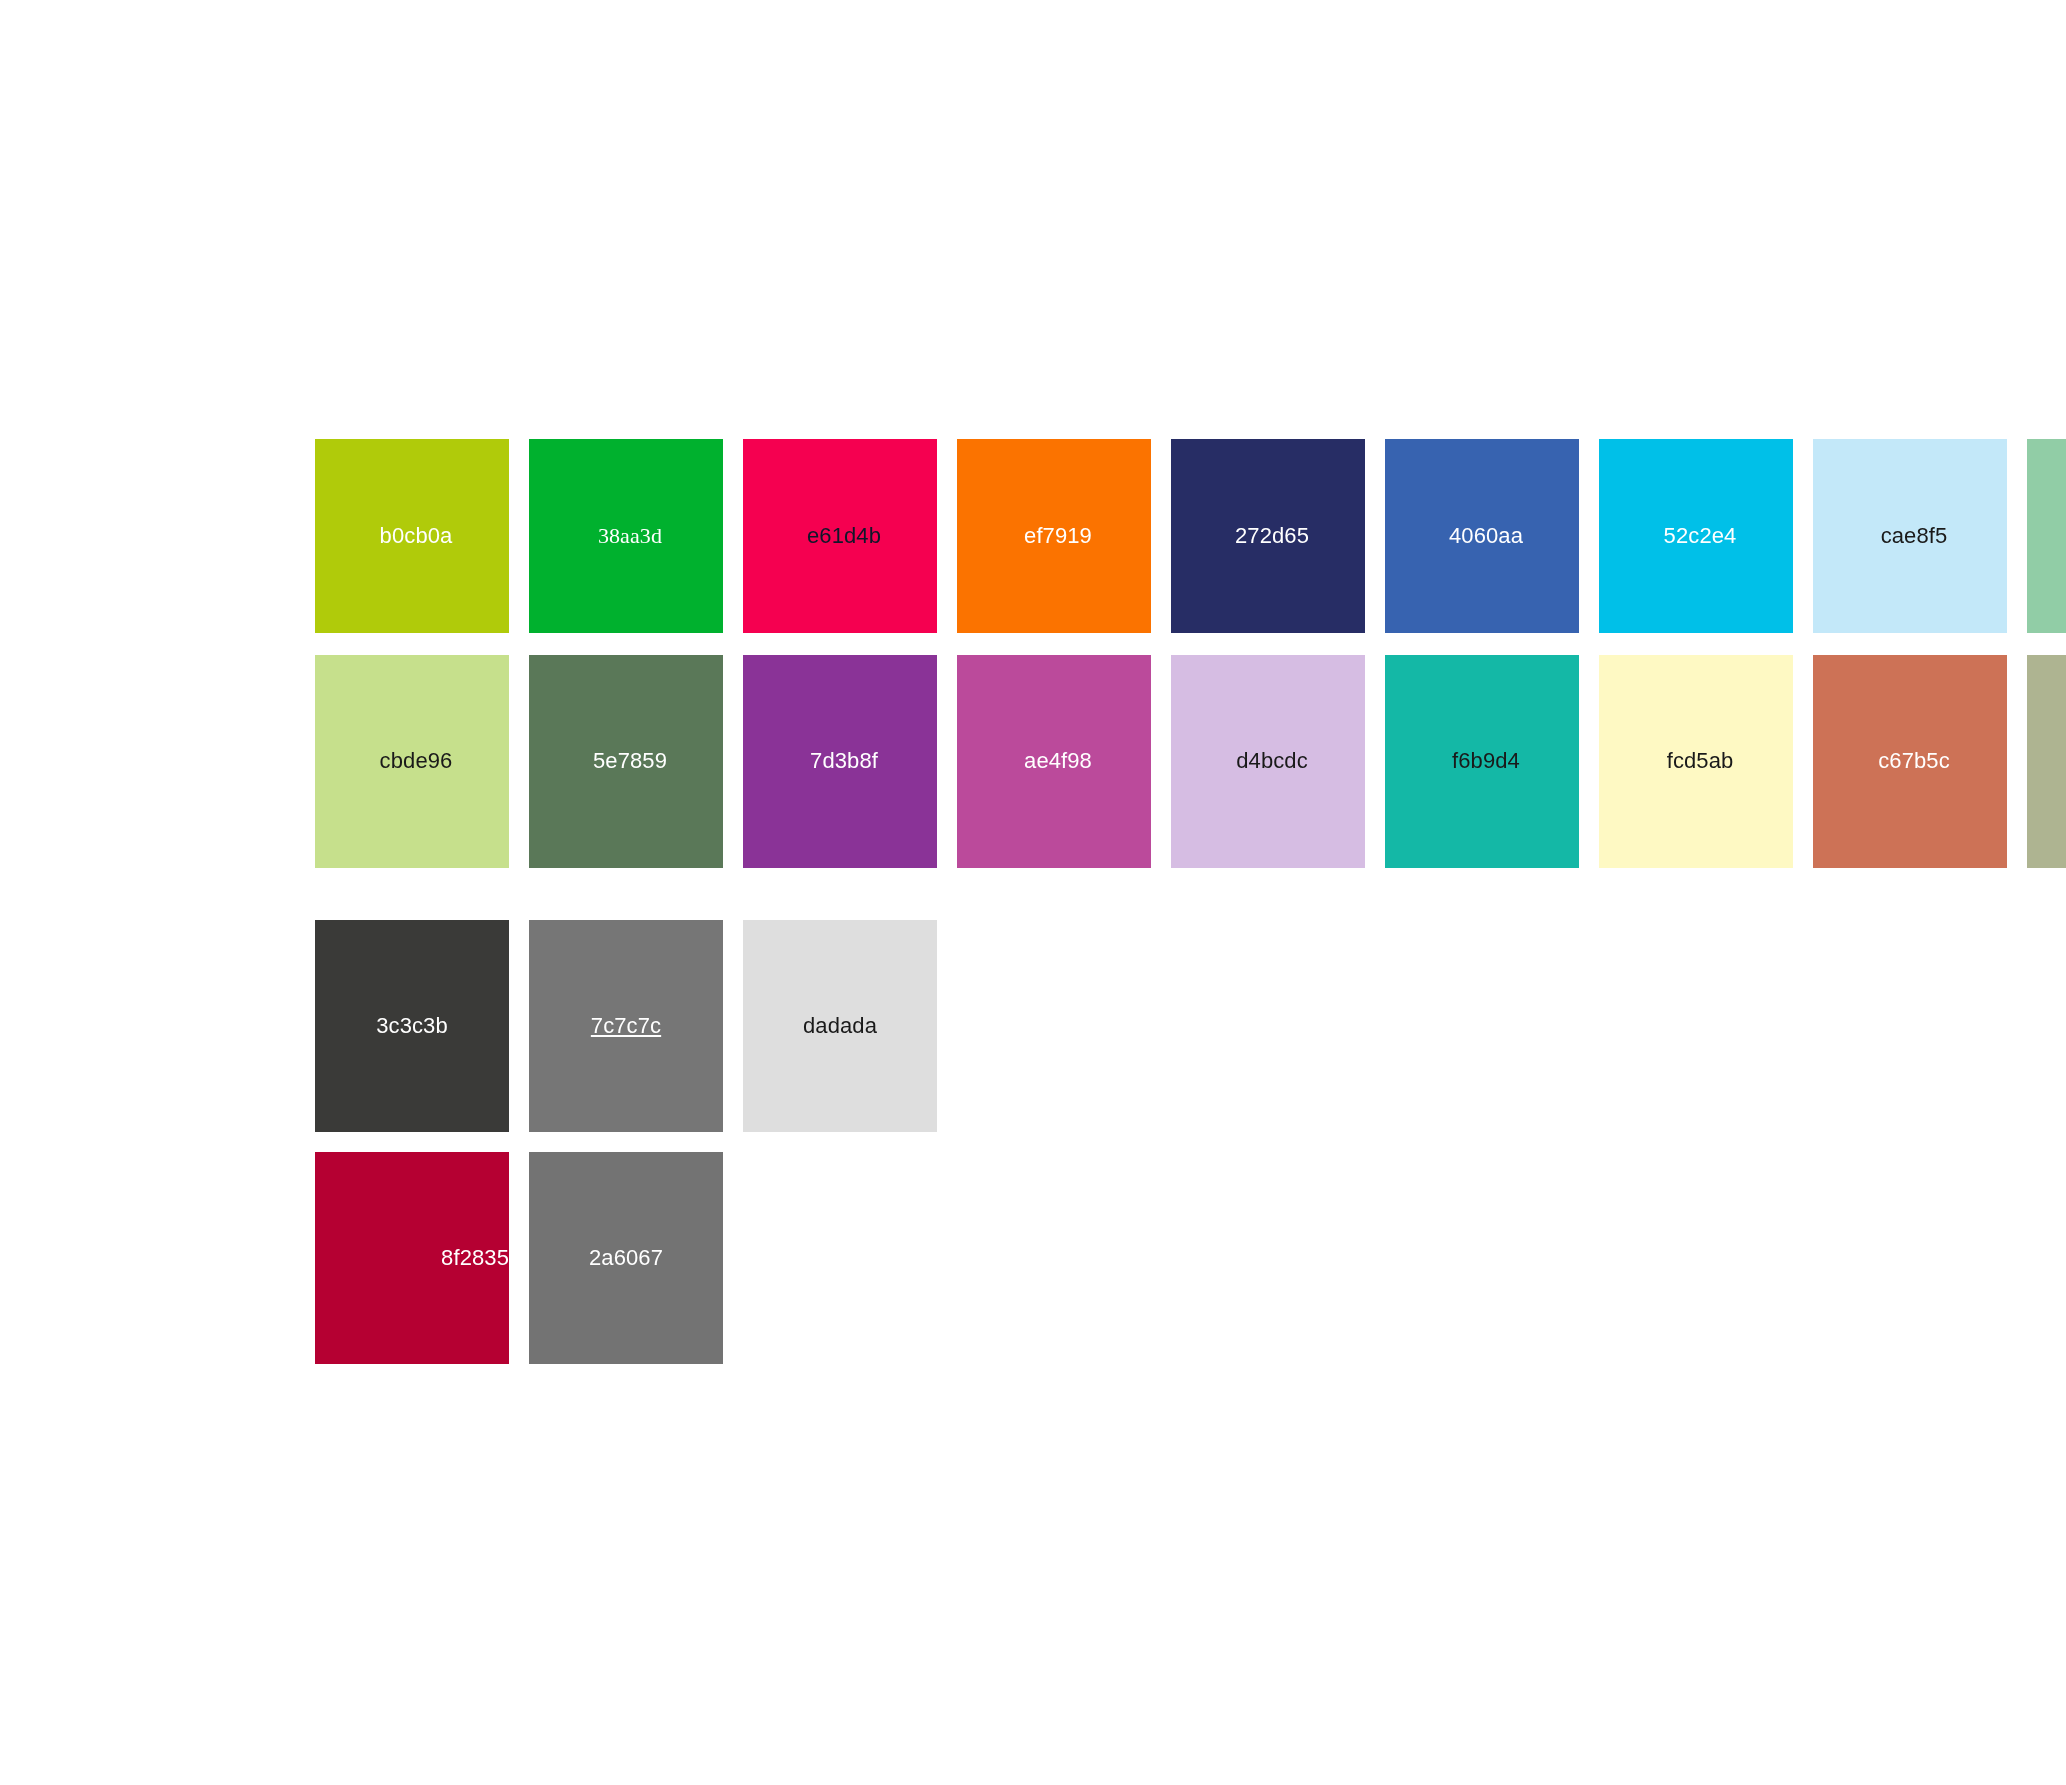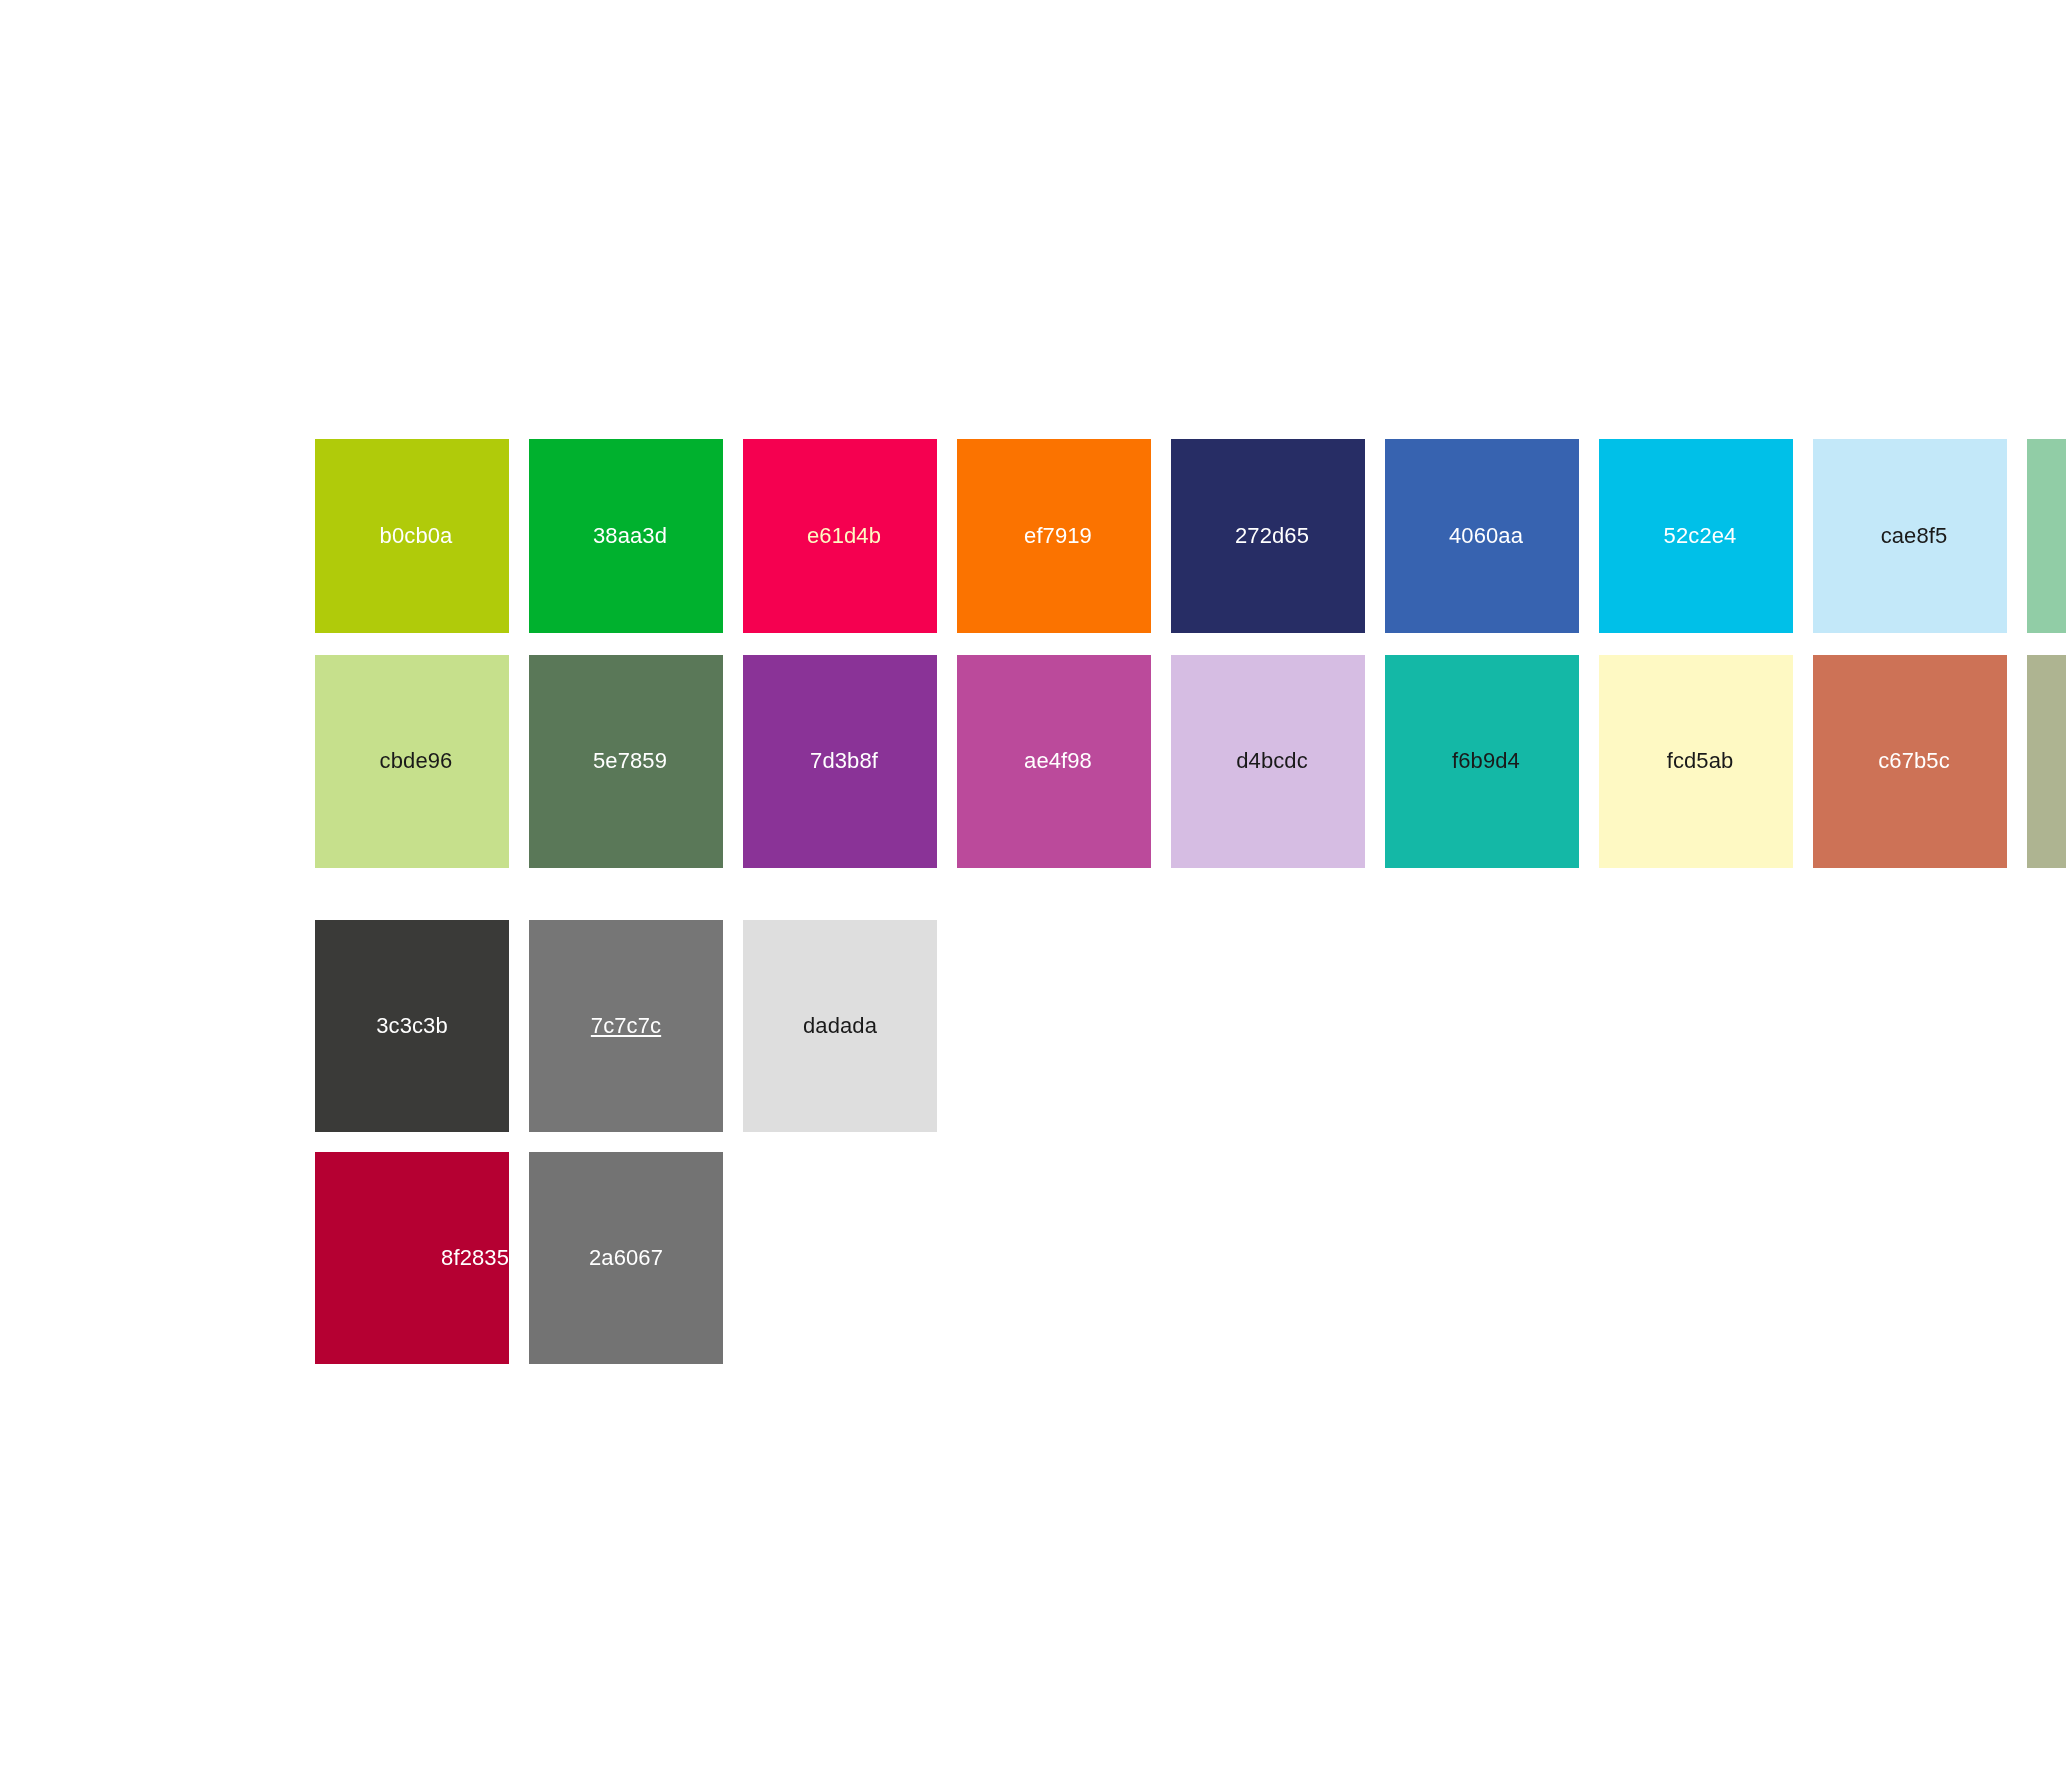--- a/index.html
+++ b/index.html
@@ -84,24 +84,24 @@
 <body style="background: rgb(255, 255, 255);">
 
 <div id="palette-page">
   <div class="palette-stack">
 
     <div class="swatch-row row-primary">
         <div class="swatch" style="background-color: rgb(176, 203, 10);">
           <span class="swatch-label label-light" style="color: rgb(255, 255, 255);">b0cb0a</span>
         </div>
         <div class="swatch" style="background-color: rgb(0, 177, 46);">
-          <span class="swatch-label label-light" style="color: rgb(255, 255, 255);">38aa3d</span>
+          <span class="swatch-label label-light" style="color: rgb(255, 255, 255); font-family: Liberation Serif, serif;">38aa3d</span>
         </div>
         <div class="swatch" style="background-color: rgb(245, 0, 80);">
-          <span class="swatch-label label-light" style="color: #fef9c3;">e61d4b</span>
+          <span class="swatch-label label-light" style="color: #0f172a;">e61d4b</span>
         </div>
         <div class="swatch" style="background-color: rgb(251, 115, 0);">
           <span class="swatch-label label-light" style="color: rgb(255, 255, 255);">ef7919</span>
         </div>
         <div class="swatch" style="background-color: rgb(39, 45, 101);">
           <span class="swatch-label label-light" style="color: rgb(255, 255, 255);">272d65</span>
         </div>
         <div class="swatch" style="background-color: rgb(55, 99, 176);">
           <span class="swatch-label label-light" style="color: rgb(255, 255, 255);">4060aa</span>
         </div>

